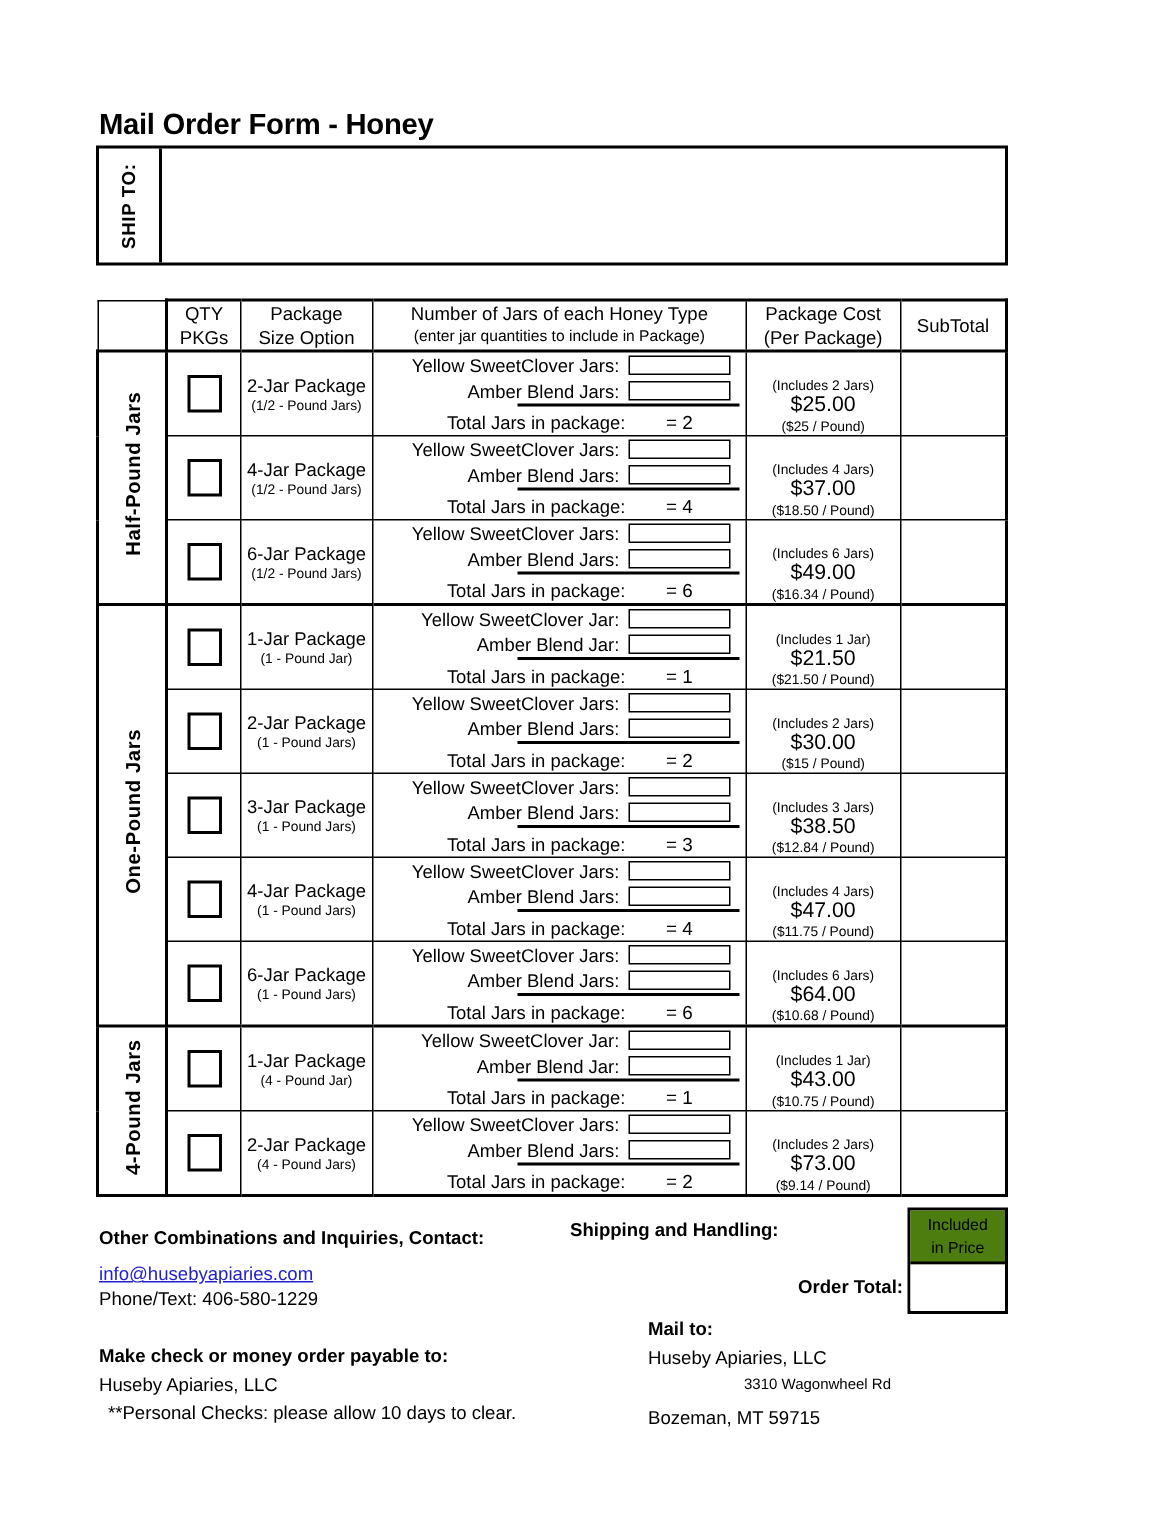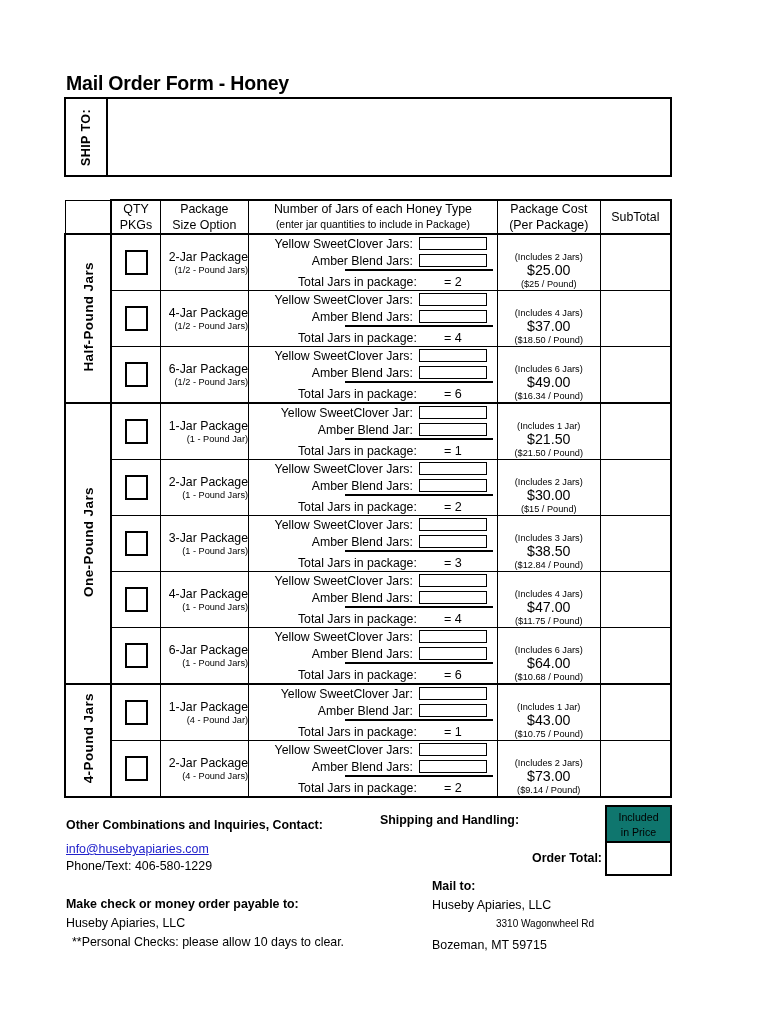--- a/index.html
+++ b/index.html
@@ -151,21 +151,21 @@
     display: inline-block;
     width: 23px;
     height: 25px;
     border: 2.5px solid #000;
     background: #fff;
     box-sizing: border-box;
     vertical-align: middle;
   }
 
   .size-cell {
-    text-align: right;
+    text-align: center;
     line-height: 1.15;
     padding: 2px 2px;
     margin-left: 16px;
   }
   .size-main {
     font-size: 12.3px;
     white-space: nowrap;
   }
   .size-sub {
     font-size: 9.2px;
@@ -276,21 +276,21 @@
     text-align: right; font-size: 12.4px; font-weight: bold; white-space: nowrap;
   }
   .totals-box {
     position: absolute; left: 605px; top: 805px;
     width: 67px; height: 71px;
     border: 2.5px solid #000; box-sizing: border-box;
   }
   .totals-ship {
     height: 36px;
     border-bottom: 2px solid #000;
-    background: #0f766e;
+    background: #4d7c0f;
     box-sizing: border-box;
     text-align: center;
     font-size: 10.6px;
     line-height: 15px;
     padding-top: 3px;
   }
   .totals-order {
     height: 30px;
     background: #fff;
     box-sizing: border-box;

